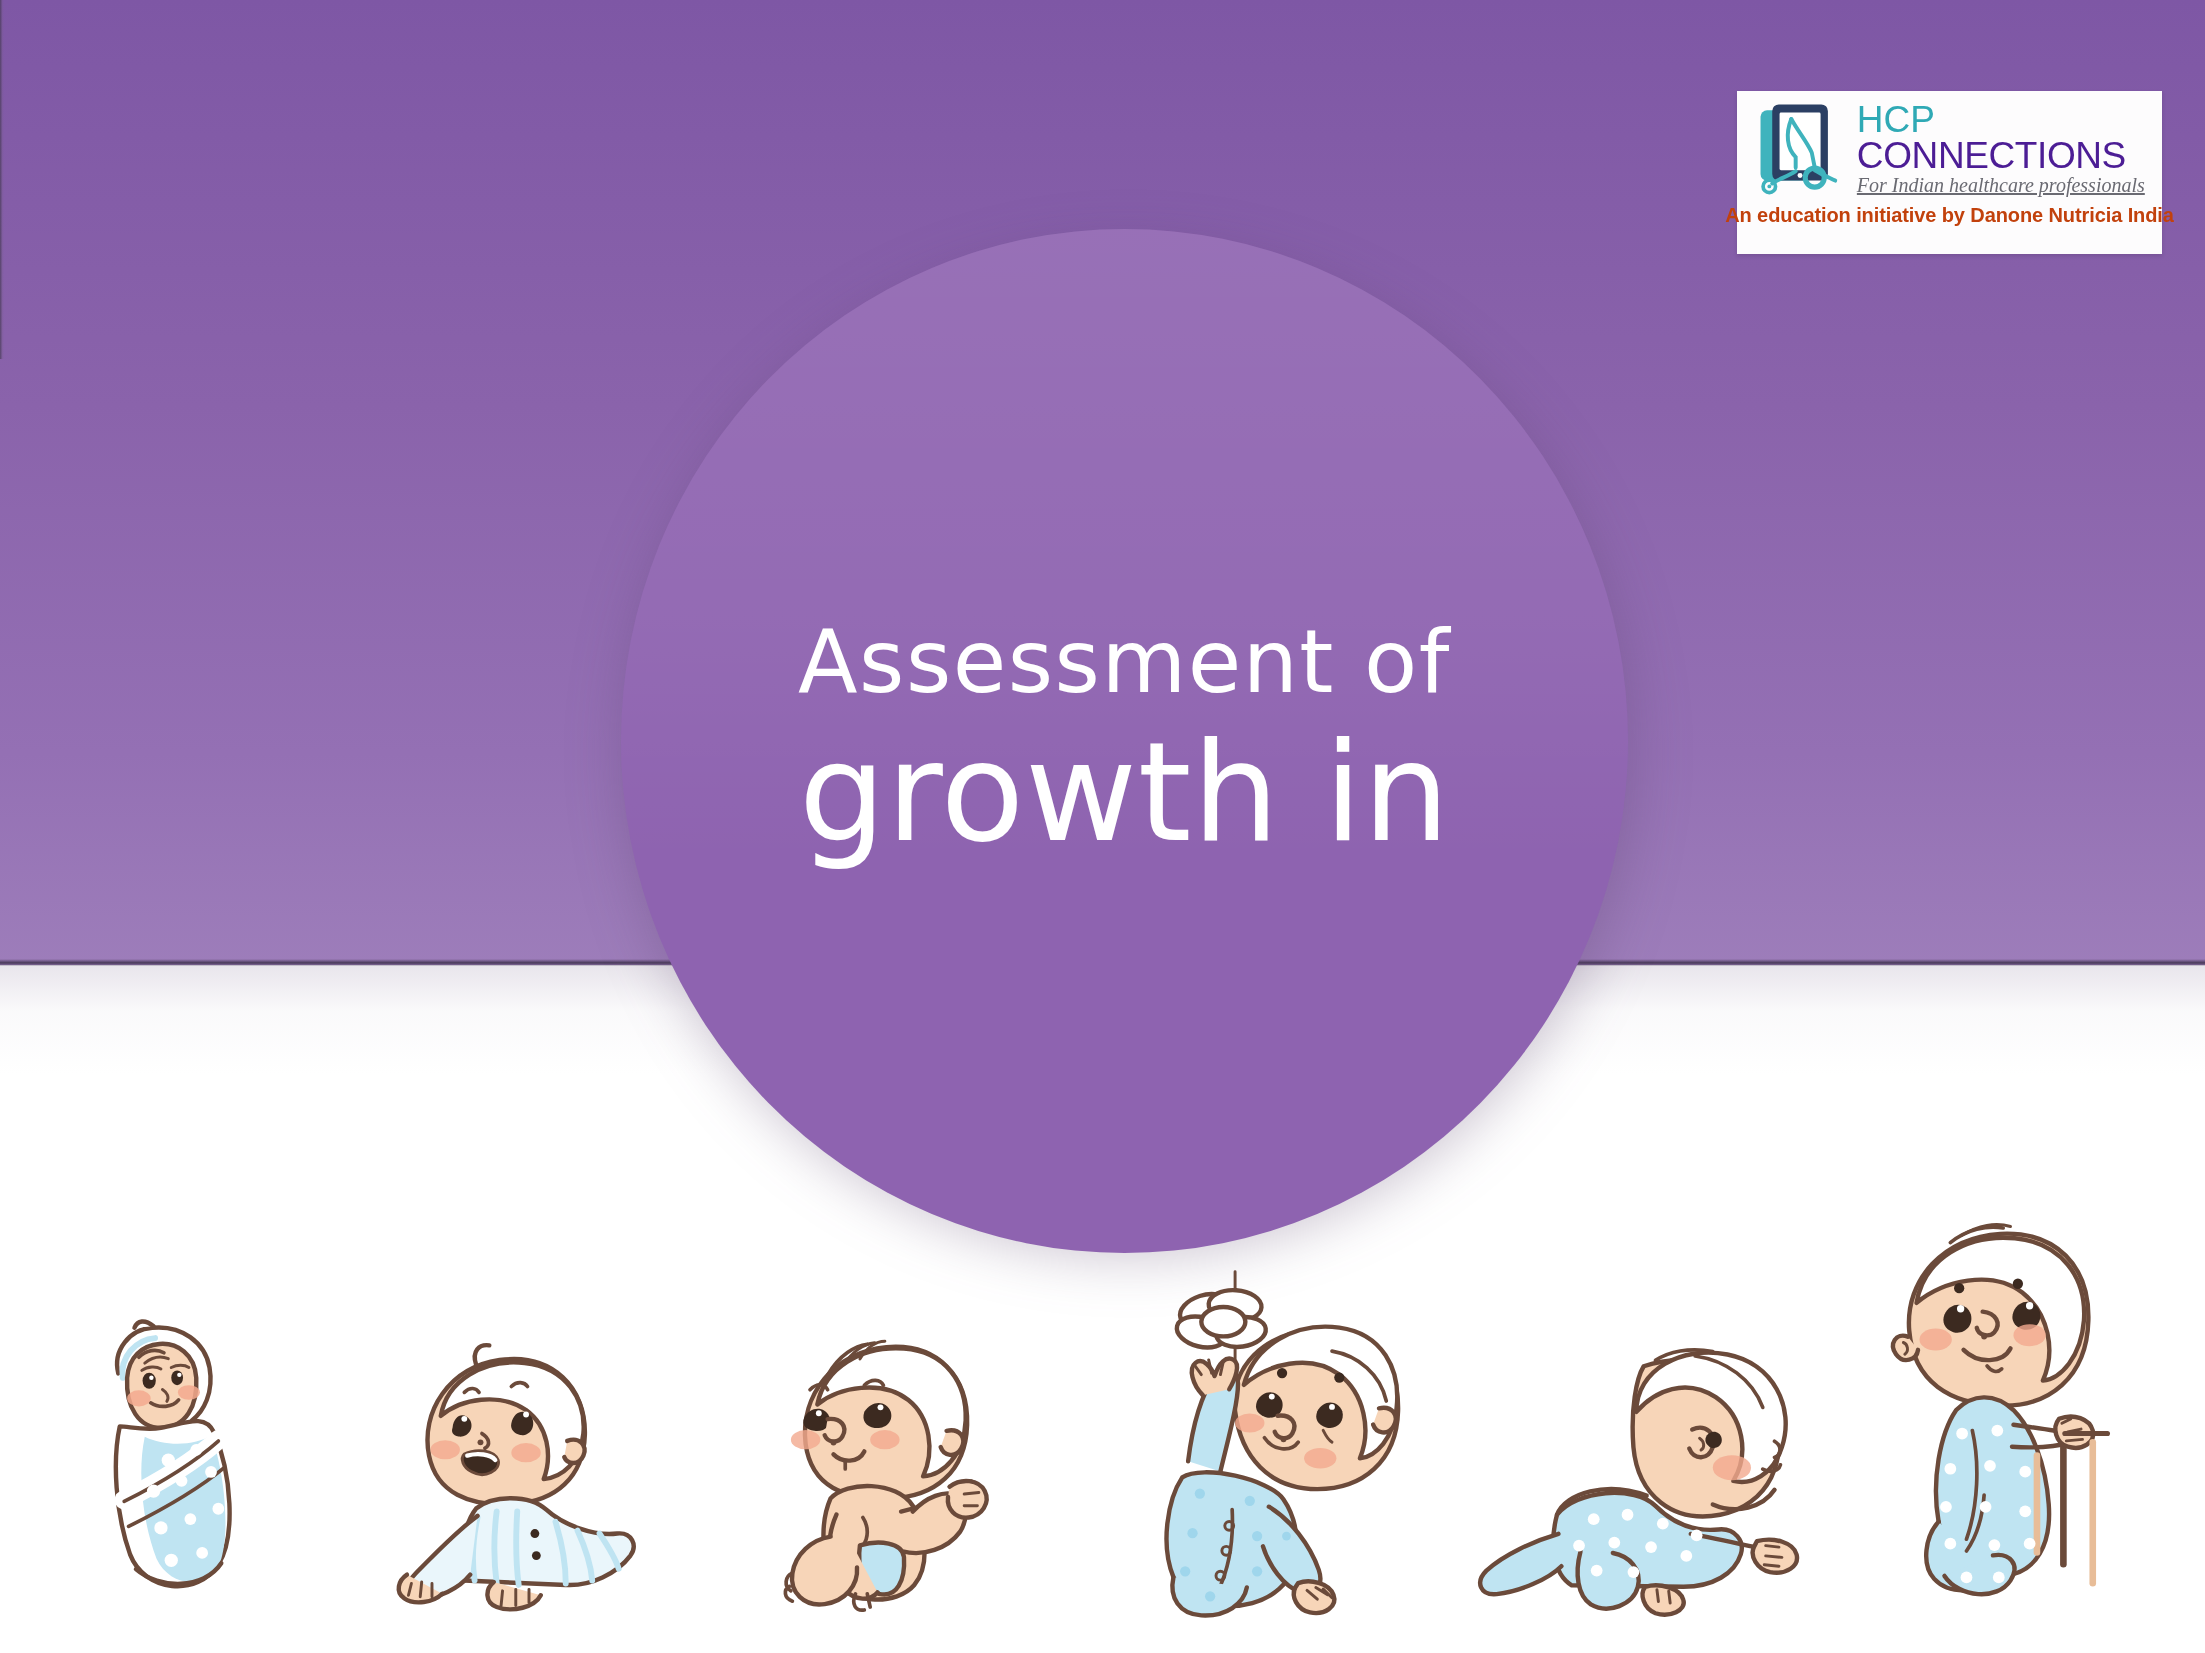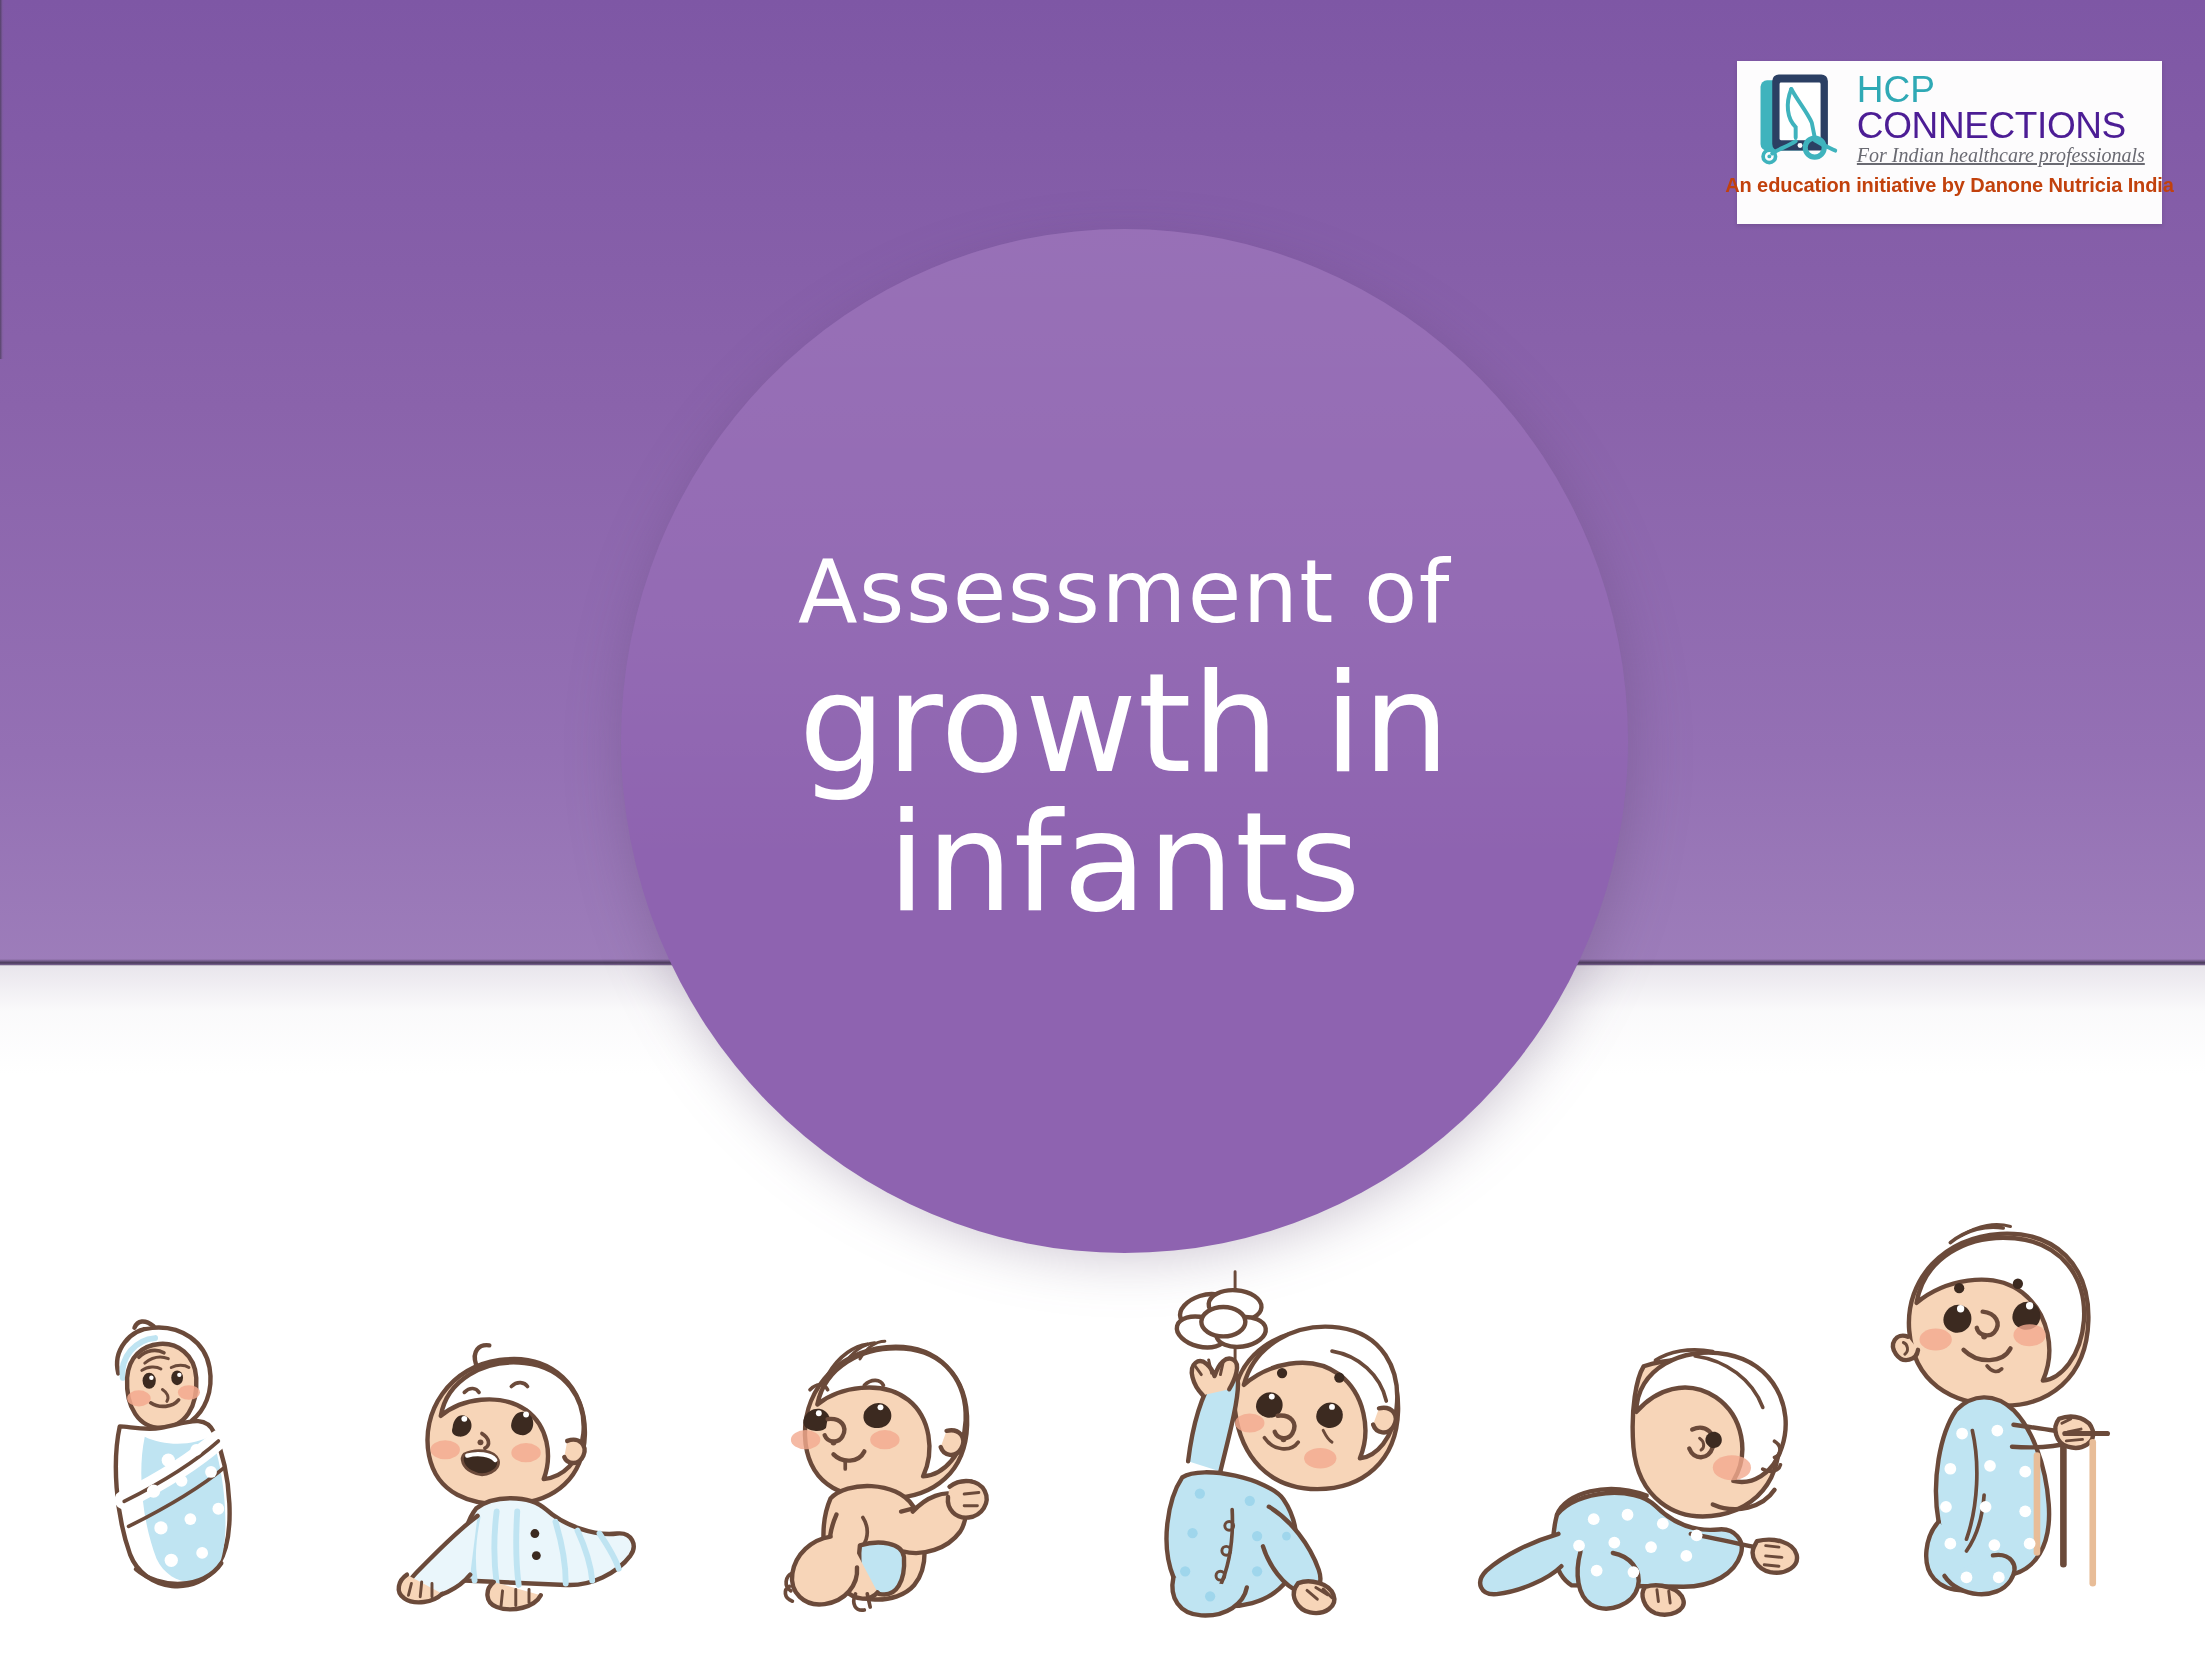--- a/index.html
+++ b/index.html
@@ -127,21 +127,21 @@
     font-weight: 400;
     letter-spacing: 0.7px;
     line-height: 1.02;
     white-space: nowrap;
   }
 
   
   .logo-box {
     position: absolute;
     left: 1737px;
-    top: 61px;
+    top: 91px;
     width: 425px;
     height: 163px;
     background: #fdfcfd;
     box-shadow: 0 1.5px 3.7px rgba(50,35,65,0.18);
     display: flex;
     flex-direction: column;
     align-items: center;
     justify-content: flex-start;
     padding-top: 8.8px;
     box-sizing: border-box;
@@ -226,21 +226,20 @@
   <div class="band-edge-shadow"></div>
   <div class="band-under-glow"></div>
 
   <div class="circle-shadow"></div>
   <div class="circle"></div>
   <div class="circle-top-tint"></div>
 
   <div class="title-wrap">
     <div class="title-line-1">Assessment of</div>
     <div class="title-line-2">growth in</div>
-    <div class="title-line-3">infants</div>
   </div>
 
   <div class="logo-box">
     <div class="logo-main">
       <div class="logo-icon">
         <svg viewBox="0 0 120 142" width="88" height="104" xmlns="http://www.w3.org/2000/svg">
 
           <rect x="2" y="14" width="72" height="96" rx="9" ry="9" fill="#3fb3bd"></rect>
 
           <rect x="18" y="6" width="76" height="104" rx="9" ry="9" fill="#2b3f63"></rect>

